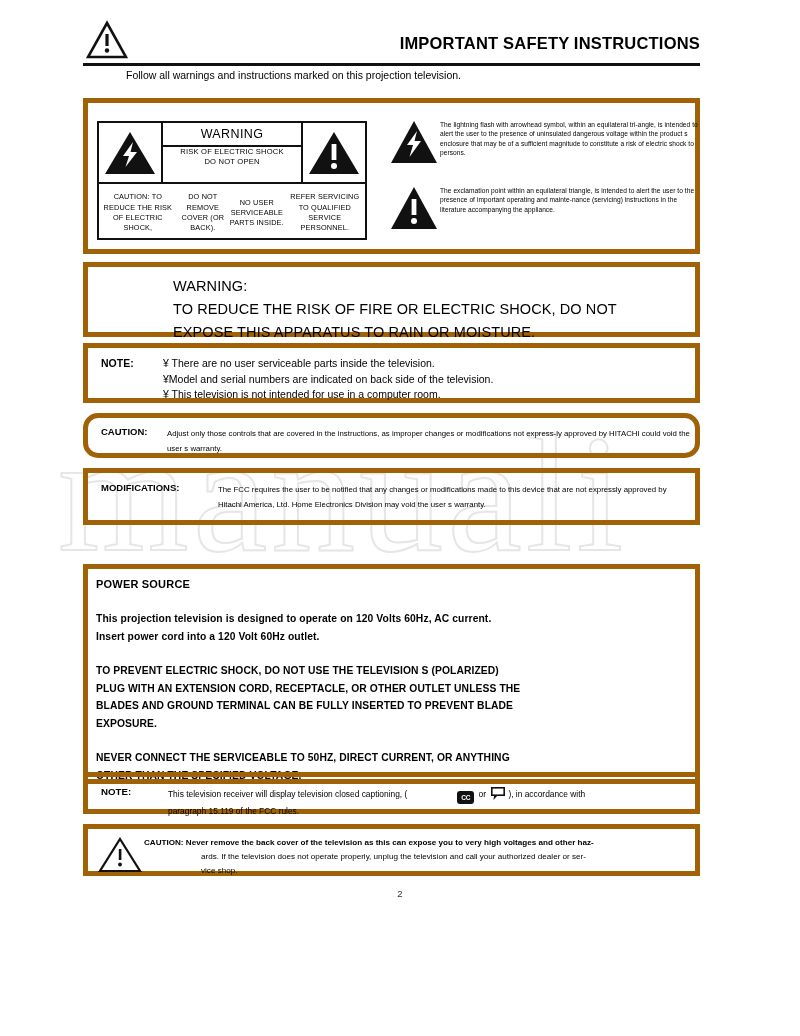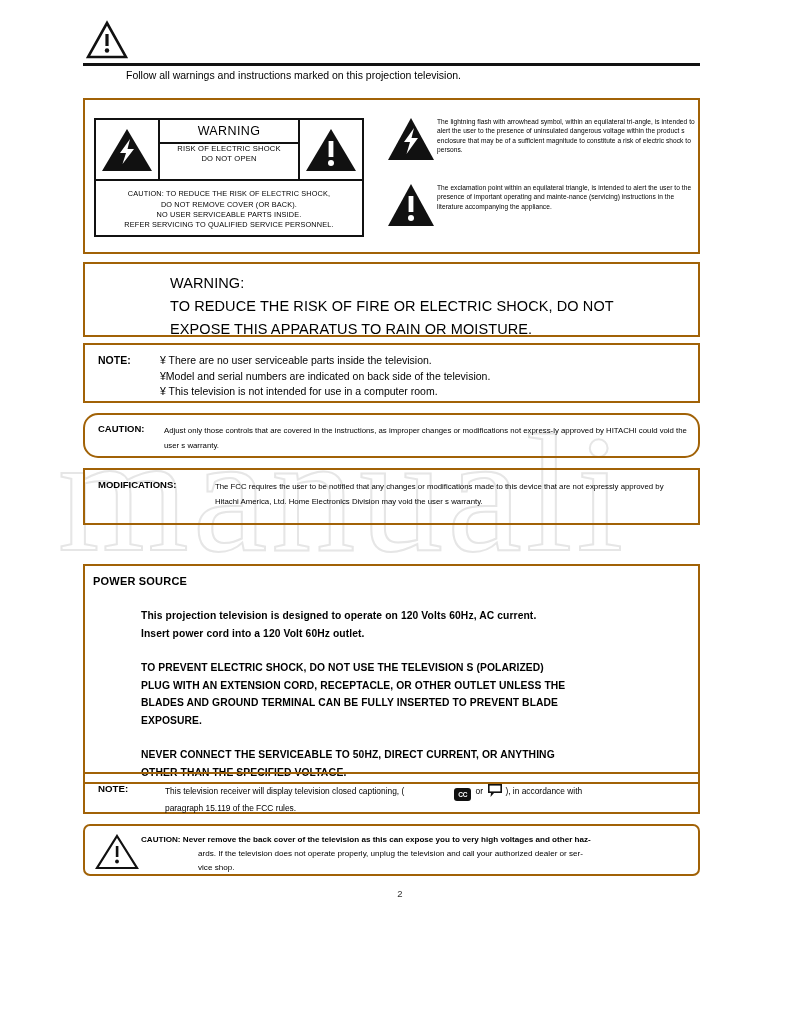--- a/index.html
+++ b/index.html
@@ -88,21 +88,21 @@
     left: 90px;
     top: 69px;
     font-size: 10.5px;
     white-space: nowrap;
     padding-left: 36px;
   }
 
   
   .box {
     position: absolute;
-    border: 2px solid #a16207;
+    border: 5px solid #a16207;
     background: transparent;
     box-sizing: border-box;
   }
 
   
   #box-symbols { left: 83px; top: 98px; width: 617px; height: 156px; }
 
   .sym-left {
     position: absolute;
     left: 9px; top: 18px;
@@ -153,21 +153,21 @@
     font-size: 7.6px;
     line-height: 10px;
     letter-spacing: 0.2px;
   }
   .sym-left-bottom {
     position: absolute;
     left: 0; top: 61px;
     width: 100%;
     height: 58px;
     display: flex;
-    flex-direction: column;
+    flex-direction: row;
     align-items: center;
     justify-content: center;
     font-size: 7.3px;
     line-height: 10.3px;
     letter-spacing: 0.15px;
     text-align: center;
   }
 
   .sym-right-row {
     position: absolute;
@@ -268,21 +268,20 @@
   }
   .ps-body {
     position: absolute;
     left: 8px;
     top: 41px;
     width: 600px;
     font-size: 10.3px;
     font-weight: bold;
     line-height: 17.5px;
     letter-spacing: 0.1px;
-    margin-left: 48px;
   }
   .ps-gap { height: 17px; }
 
   
   #box-note2 { left: 83px; top: 772px; width: 617px; height: 42px; }
   .note2-label {
     position: absolute;
     left: 13px;
     top: 9px;
     font-size: 9.7px;
@@ -314,21 +313,21 @@
   .bubble-icon {
     display: inline-block;
     vertical-align: -4px;
     width: 16px;
     height: 15px;
     margin: 0 2px;
   }
   .sp-wide { display: inline-block; width: 48px; }
 
   
-  #box-caution2 { left: 83px; top: 824px; width: 617px; height: 52px; border-radius: 7px; }
+  #box-caution2 { left: 83px; top: 824px; width: 617px; height: 52px; }
   .c2-icon {
     position: absolute;
     left: 10px;
     top: 8px;
     width: 44px;
     height: 36px;
   }
   .c2-text {
     position: absolute;
     left: 56px;
@@ -363,20 +362,21 @@
   <div class="content">
 
     <div class="header">
       <span class="header-tri">
         <svg viewBox="0 0 42 40" width="42" height="40" aria-hidden="true">
           <path d="M21 3 L40 37 L2 37 Z" fill="none" stroke="#111" stroke-width="2.6" stroke-linejoin="miter"></path>
           <rect x="19.4" y="14" width="3.2" height="12" fill="#111"></rect>
           <circle cx="21" cy="30.5" r="2.2" fill="#111"></circle>
         </svg>
       </span>
+      <div class="header-title">IMPORTANT SAFETY INSTRUCTIONS</div>
       <div class="header-rule"></div>
     </div>
 
     <div class="intro">Follow all warnings and instructions marked on this projection television.</div>
 
     <div class="box" id="box-symbols">
 
       <div class="sym-left">
         <div class="sym-left-top">
           <div class="tri-cell">

